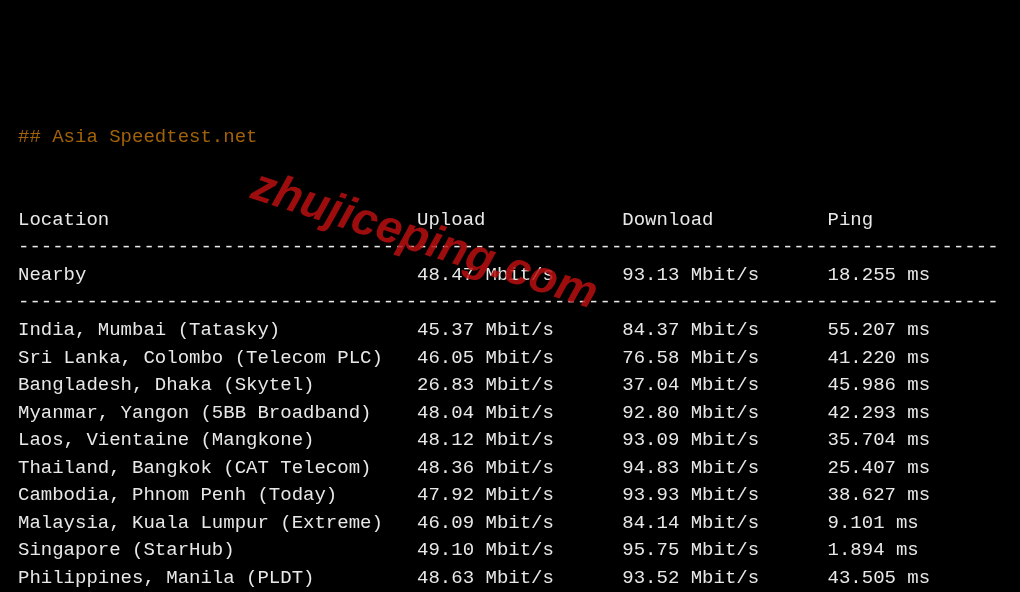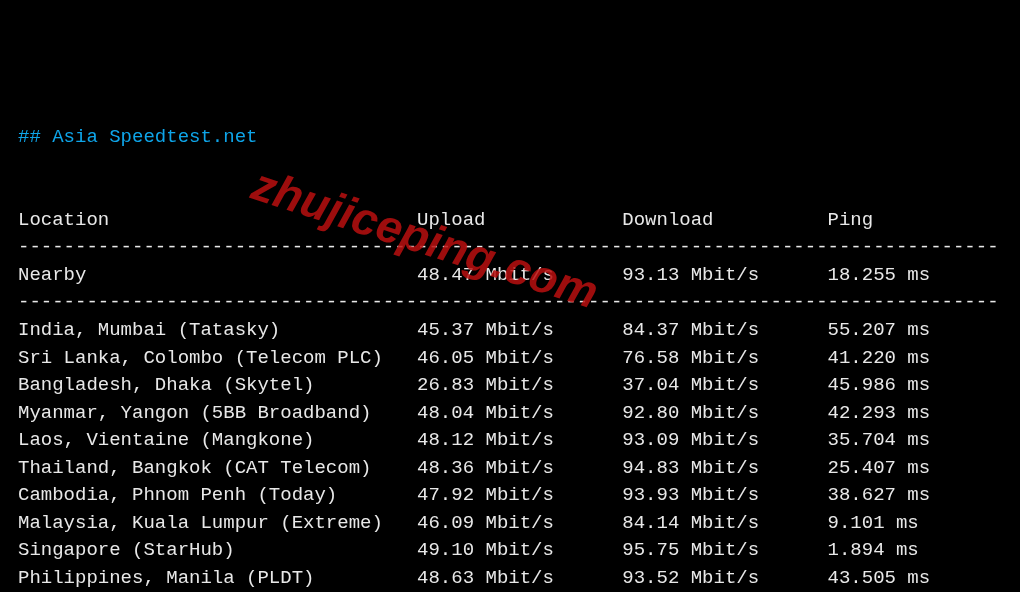--- a/index.html
+++ b/index.html
@@ -14,21 +14,21 @@
       font-size: 19px;
       line-height: 1.45;
       padding: 14px 18px;
       white-space: pre;
       width: 1020px;
       height: 592px;
       overflow: hidden;
       position: relative;
     }
     .title {
-      color: #0ea5e9;
+      color: #a16207;
     }
     .watermark {
       position: absolute;
       left: 245px;
       top: 205px;
       color: #b91010;
       font-family: Arial, sans-serif;
       font-size: 46px;
       font-weight: bold;
       font-style: italic;

